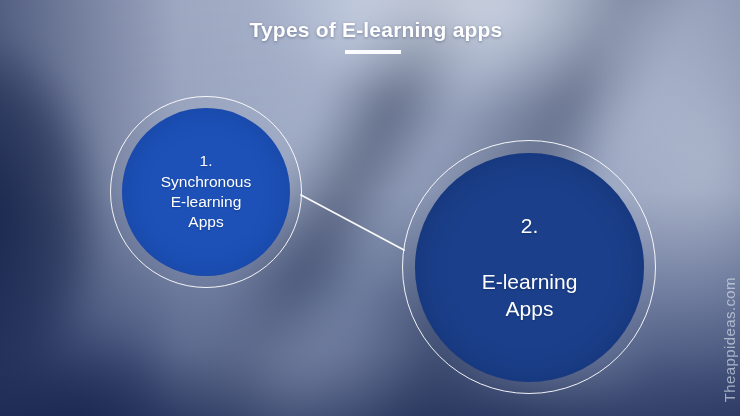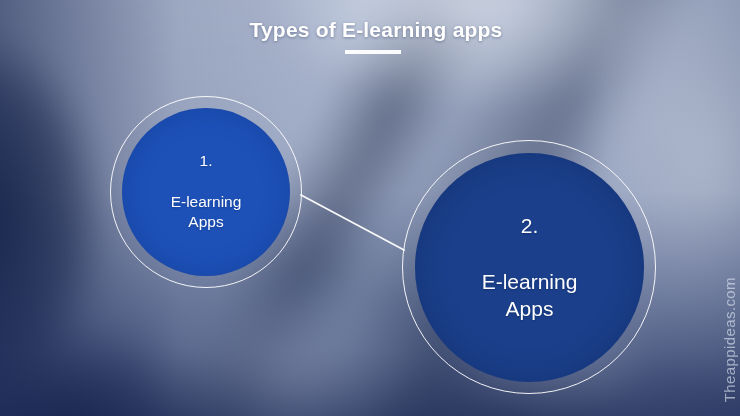--- a/index.html
+++ b/index.html
@@ -176,21 +176,21 @@
   <div class="title-rule"></div>
 
   <svg class="connector" viewBox="0 0 740 416" xmlns="http://www.w3.org/2000/svg">
     <line x1="301" y1="195" x2="404" y2="250" stroke="#ffffff" stroke-width="1.8" stroke-linecap="round" opacity="0.95"></line>
   </svg>
 
   <div class="node node-1"></div>
   <div class="node-disc disc-1">
     <div class="node-label">
       <span class="node-num">1.</span>
-      <br>
+      <span>Synchronous</span><br>
       <span>E-learning</span><br>
       <span>Apps</span>
     </div>
   </div>
 
   <div class="node node-2"></div>
   <div class="node-disc disc-2">
     <div class="node-label">
       <span class="node-num">2.</span>
       <br>

